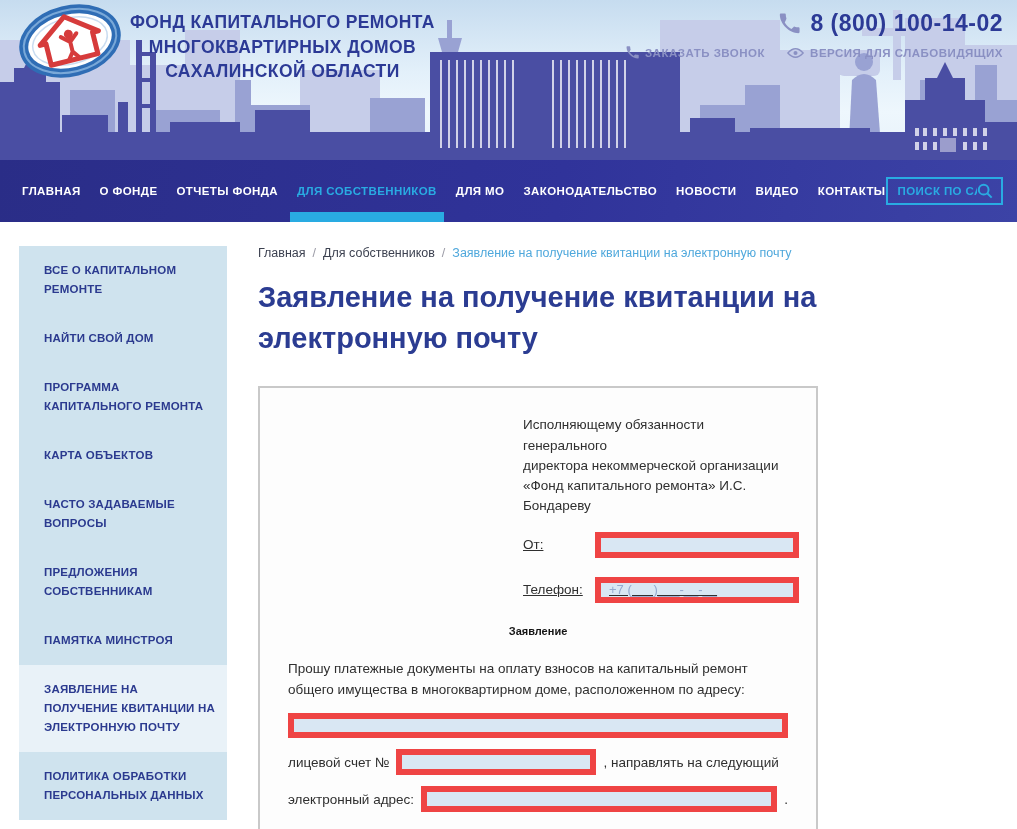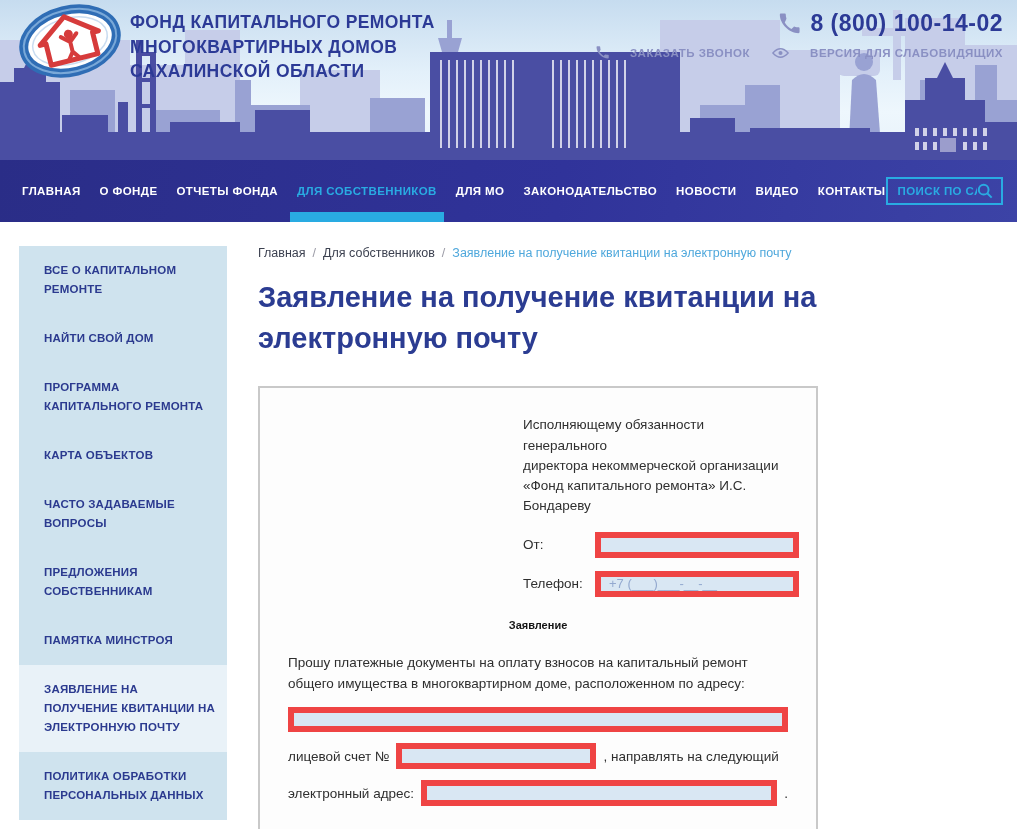--- a/index.html
+++ b/index.html
@@ -5,26 +5,26 @@
   * { margin:0; padding:0; box-sizing:border-box; }
   html,body { width:1017px; height:829px; overflow:hidden; background:#fff;
               font-family:"Liberation Sans", sans-serif; }
 
   
   .header { position:absolute; top:0; left:0; width:1017px; height:160px;
             background:linear-gradient(180deg,#c6dcef 0%,#e3f0fa 45%,#eef7fd 70%,#e6f1fa 100%); }
   .skyline { position:absolute; bottom:0; left:0; width:1017px; height:150px; }
   .logo { position:absolute; top:4px; left:18px; width:104px; height:74px; cursor:pointer; }
   .org-name { position:absolute; top:10px; left:130px; font-size:17.5px; font-weight:700;
-              color:#2c3a96; line-height:1.4; letter-spacing:.4px; }
+              color:#2c3a96; line-height:1.4; letter-spacing:.4px;text-align:center; }
   .header-right { position:absolute; top:10px; right:14px; text-align:right; }
   .phone-row { display:flex; align-items:center; justify-content:flex-end; gap:10px;
                font-size:23px; font-weight:700; color:#2c3a96; letter-spacing:.5px; }
   .mini-links { display:flex; gap:22px; margin-top:9px; justify-content:flex-end; }
-  .mini-link { display:flex; align-items:center; gap:21px; font-size:11.5px; font-weight:700;
+  .mini-link { display:flex; align-items:center; gap:6px; font-size:11.5px; font-weight:700;
                color:#8a90c3; letter-spacing:.5px; cursor:pointer; }
 
   
   .navbar { position:absolute; top:160px; left:0; width:1017px; height:62px;
             background:linear-gradient(100deg,#2a2d87 0%,#30339a 55%,#3c43a6 100%);
             display:flex; align-items:center; padding:0 14px 0 22px; }
   .nav-items { display:flex; gap:19px; height:100%; align-items:center; }
   .nav-item { position:relative; height:100%; display:flex; align-items:center;
               color:#fff; font-size:11.5px; font-weight:700; letter-spacing:.4px;
               cursor:pointer; white-space:nowrap; }
@@ -53,21 +53,21 @@
   .crumb-sep { color:#9a9aa5; }
   .crumb.current { color:#4fa8dc; cursor:default; }
   .page-title { font-size:29px; font-weight:600; color:#2b3c92; line-height:1.42;
                 width:640px; margin-bottom:27px; }
 
   
   .panel { width:560px; border:2px solid #c9c9c9; background:#fdfdfd;
            padding:27px 28px 34px; font-size:13.5px; color:#2f2f2f; }
   .right-block { width:265px; margin-left:auto; }
   .addressee { line-height:1.5; margin-bottom:15px; }
-  .tf-row { display:flex; align-items:center; margin-bottom:13px; }
+  .tf-row { display:flex; align-items:center; margin-bottom:19px;text-decoration:underline; }
   .tf-row label { width:72px; flex:none; }
   .inp { background:#d9e7f3; border:6px solid #ef4444; height:26px; outline:none;
          font-family:"Liberation Sans", sans-serif; font-size:13px; color:#2f2f2f;
          padding:0 8px; }
   .inp::placeholder { color:#93a9cf; opacity:1; }
   .tf-row .inp { flex:1; }
   .stmt-title { text-align:center; font-weight:700; font-size:11px; color:#141414;
                 margin:22px 0 22px; }
   .intro { line-height:1.55; margin-bottom:13px; }
   .full-inp { width:100%; height:25px; display:block; }

